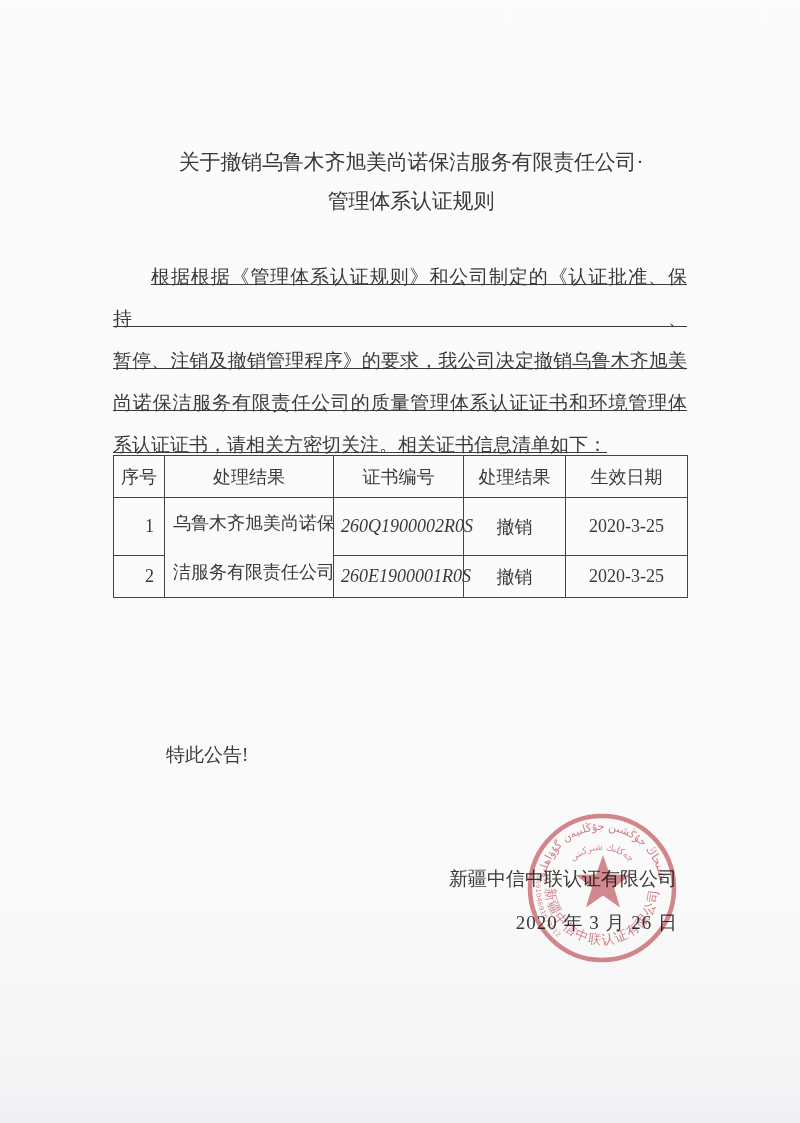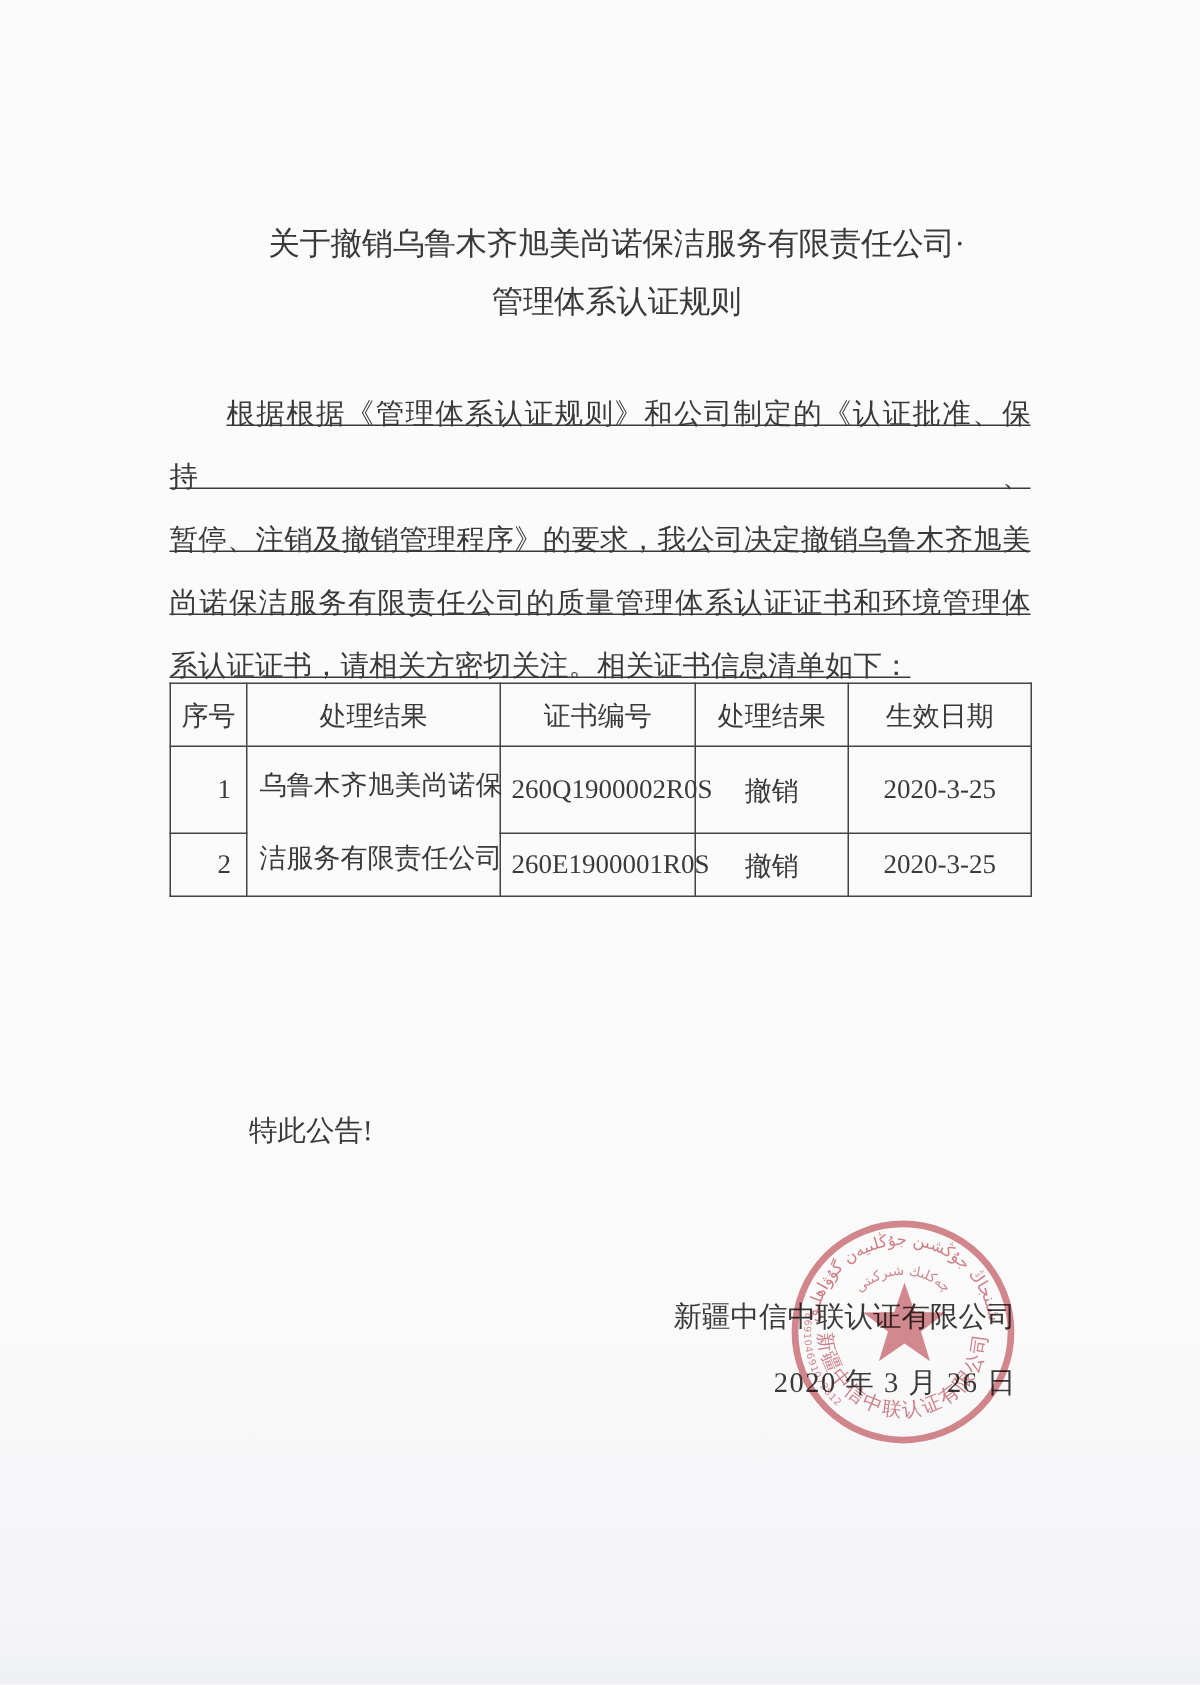--- a/index.html
+++ b/index.html
@@ -36,21 +36,21 @@
     font-size:18px;color:#3b3a38;
   }
   .cert-table th,.cert-table td{
     border:1.5px solid #45423f;padding:0;font-weight:normal;
     text-align:center;vertical-align:middle;box-sizing:border-box;
   }
   .cert-table thead tr{height:42px;}
   .cert-table tr.r1{height:58px;}
   .cert-table tr.r2{height:42px;}
   .cell-no{text-align:right !important;padding-right:10px !important;}
-  .cell-cert{text-align:center;padding-left:7px !important;}
+  .cell-cert{text-align:center;padding-left:7px !important;font-style:italic;}
   .cell-company{text-align:left;padding-left:8px !important;}
   .cell-company .cmp-line{line-height:49px;white-space:nowrap;}
   
   .closing{position:absolute;left:166px;top:742px;font-size:19px;line-height:26px;}
   
   .sig-company{position:absolute;right:123px;top:866px;font-size:19px;line-height:26px;white-space:nowrap;}
   .sig-date{position:absolute;right:122px;top:910px;font-size:19px;line-height:26px;letter-spacing:1px;white-space:nowrap;}
   
   .seal{
     position:absolute;left:524px;top:810px;width:156px;height:156px;

